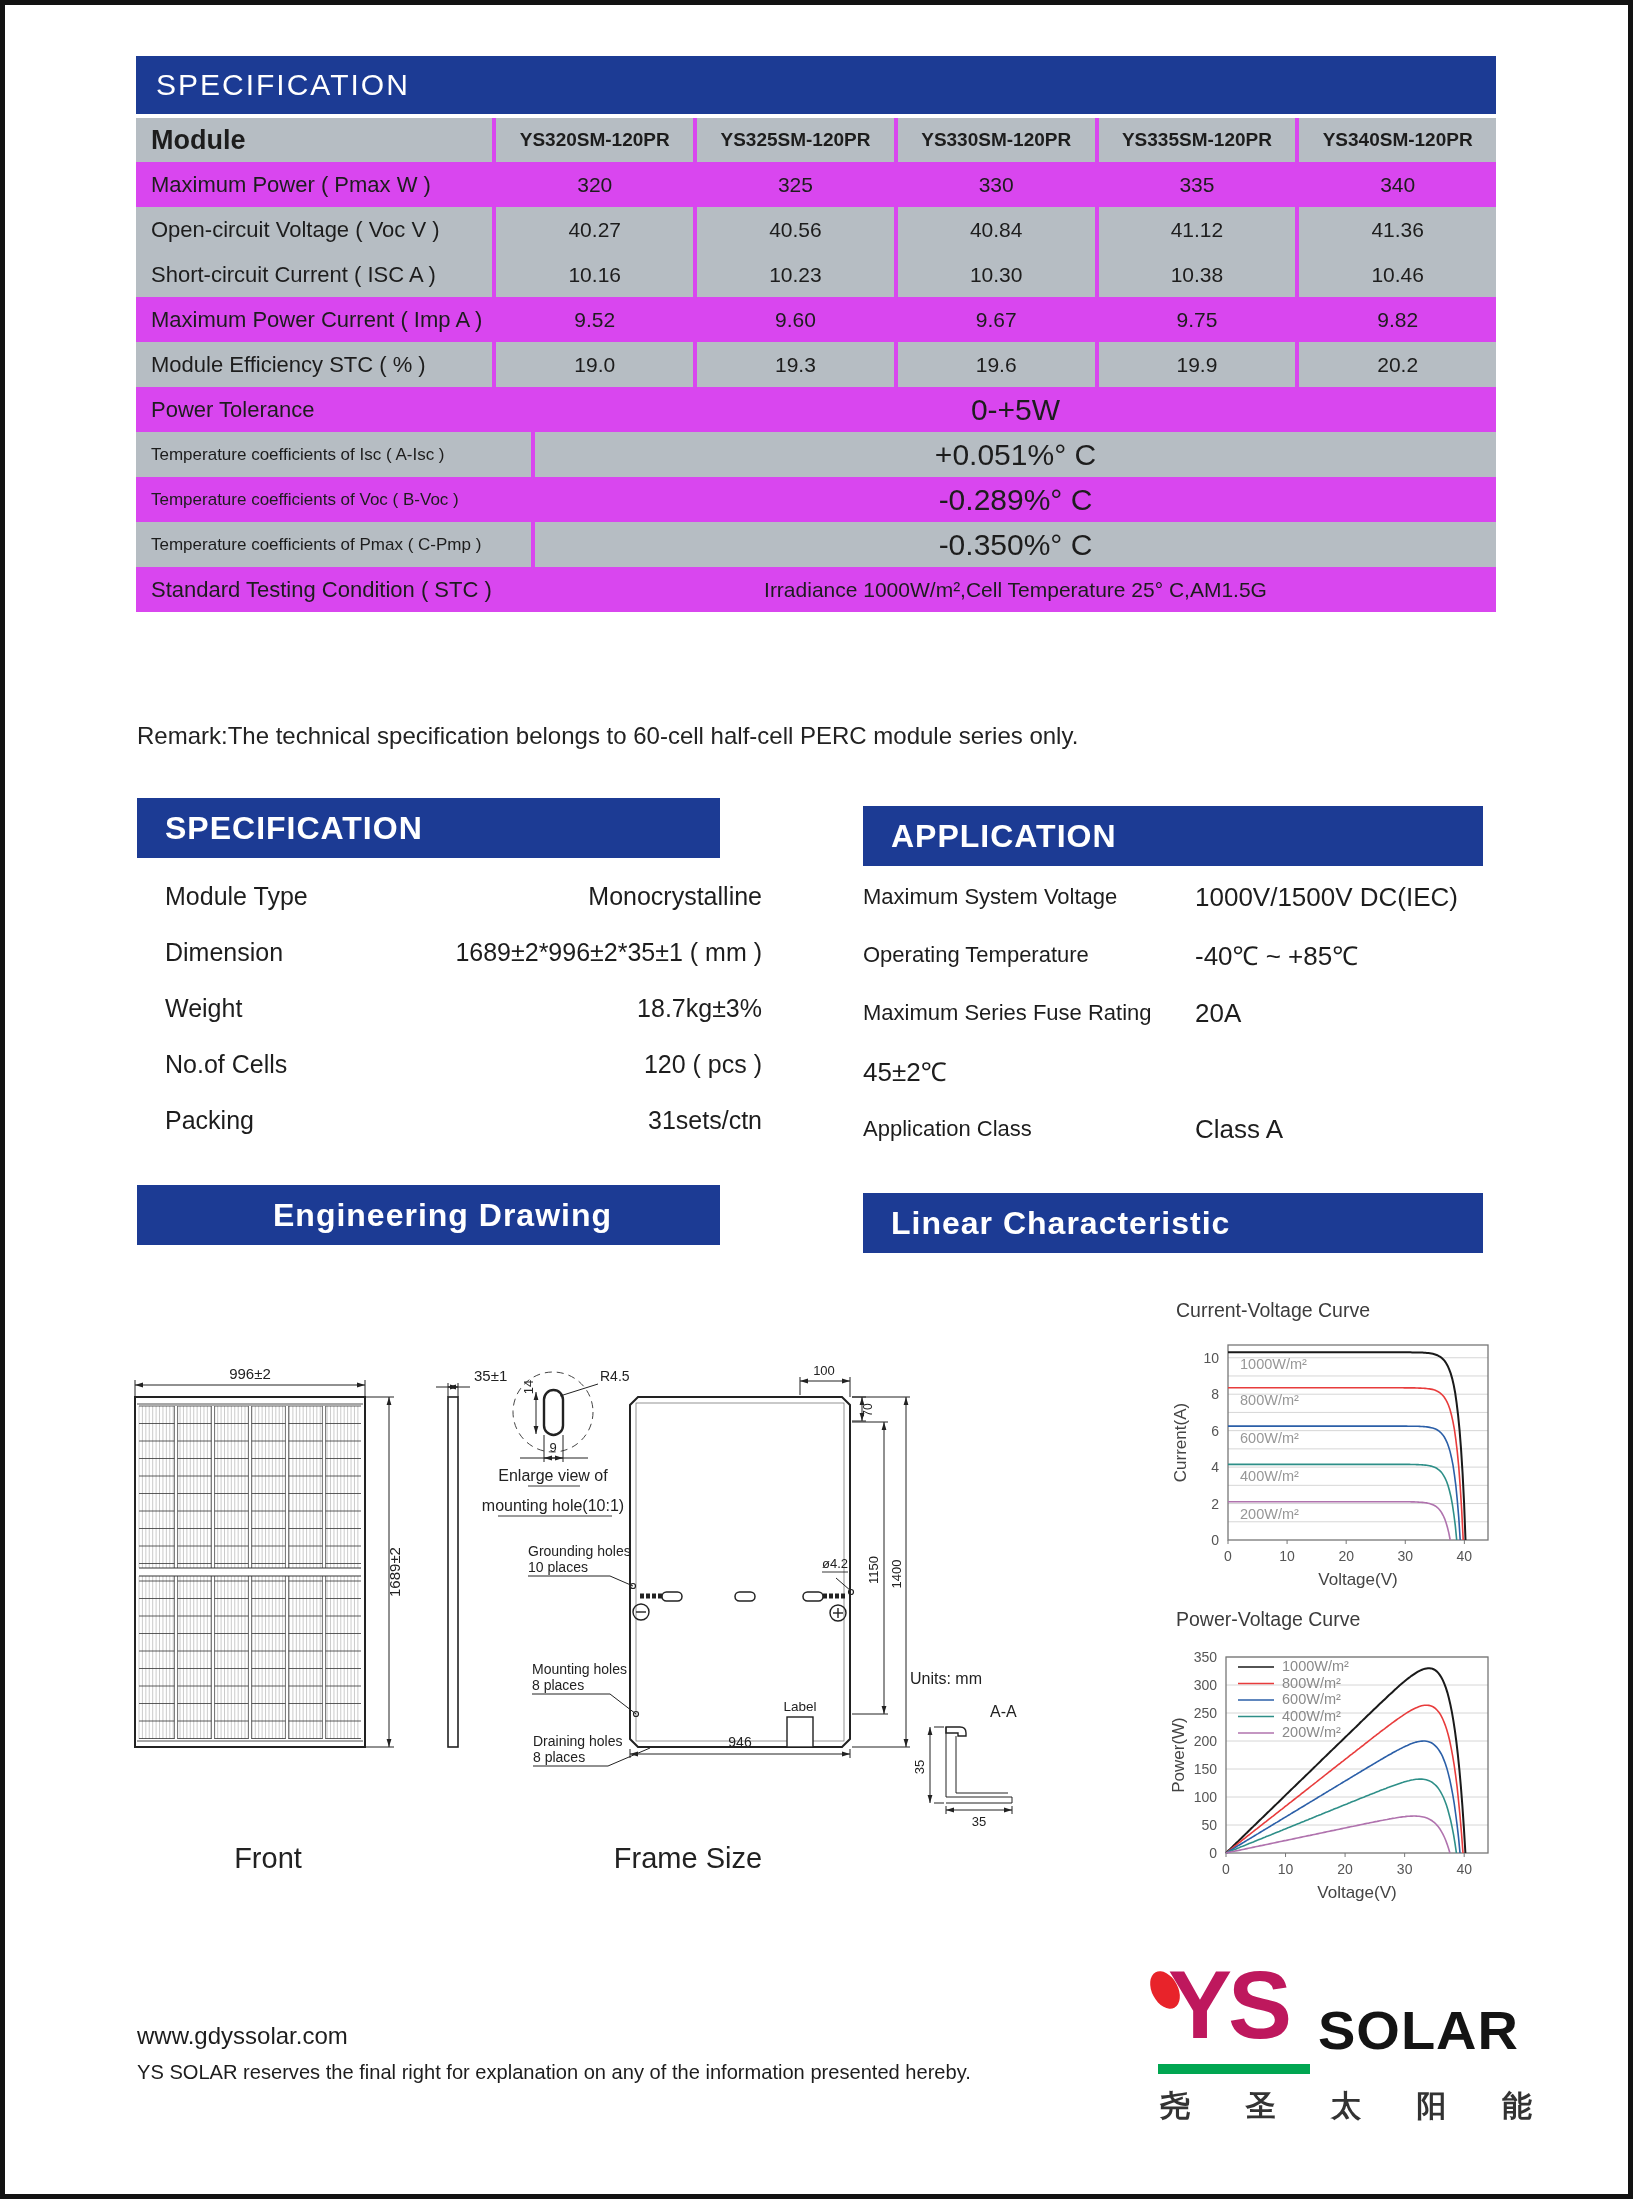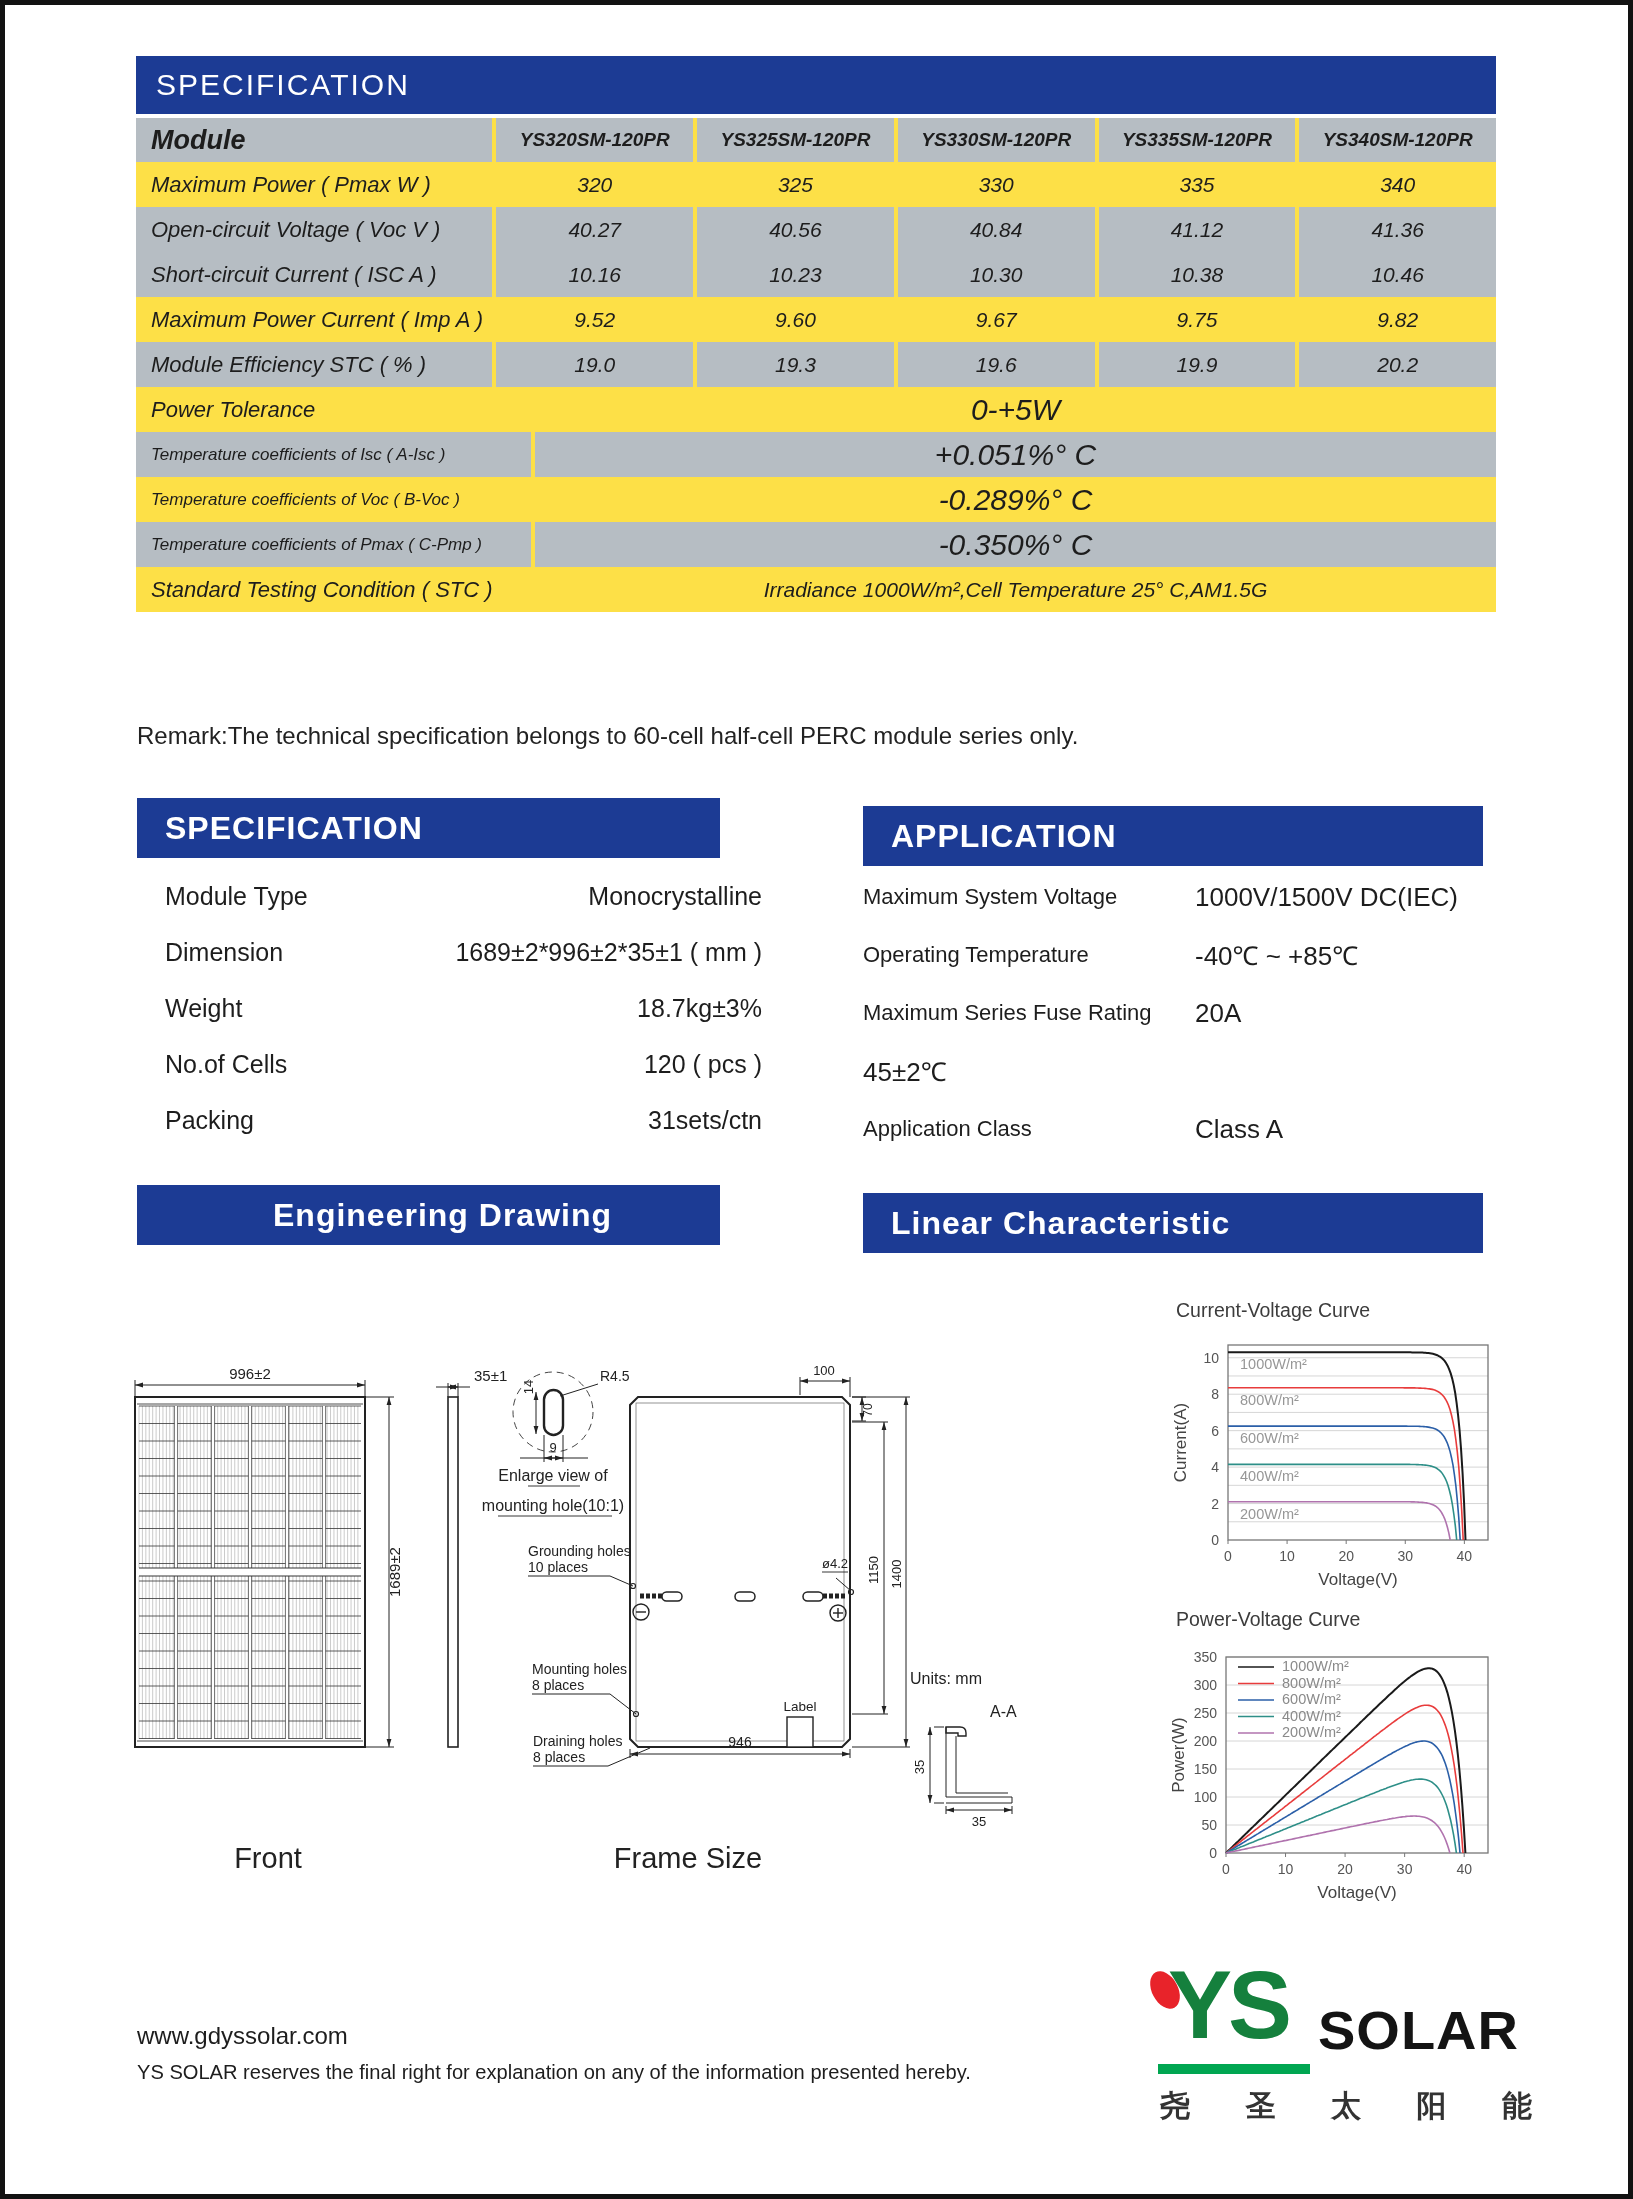--- a/index.html
+++ b/index.html
@@ -4,21 +4,21 @@
 <style>
   html,body{margin:0;padding:0;background:#e8e8e8;}
   #page{position:relative;width:1633px;height:2199px;background:#ffffff;
         font-family:"Liberation Sans",sans-serif;color:#1d1d1d;overflow:hidden;}
   .frame{position:absolute;inset:0;border:5px solid #121212;pointer-events:none;z-index:50;}
 
   
   #spec-table{position:absolute;left:136px;top:56px;width:1360px;}
   .top-bar{height:58px;background:#1c3b94;color:#fff;font-size:30px;letter-spacing:2px;
            display:flex;align-items:center;padding-left:20px;box-sizing:border-box;margin-bottom:4px;}
-  .trow{display:flex;height:45px;column-gap:4px;background:#fde047;font-style:italic;}
+  .trow{display:flex;height:45px;column-gap:4px;background:#d946ef;}
   .trow.module-row{height:44px;}
   .cell{display:flex;align-items:center;box-sizing:border-box;}
   .c-label{width:395px;padding-left:15px;font-size:22px;}
   .c-val{width:219px;justify-content:center;font-size:21px;}
   .c-span{flex:1;justify-content:center;font-size:30px;}
   .shaded .cell{background:#b6bdc3;}
   .module-row .c-label{font-size:27px;font-weight:bold;}
   .module-row .c-val{font-size:19px;font-weight:bold;}
   .trow.small .c-label{font-size:17px;}
   .stc .c-span{font-size:21px;}
@@ -42,21 +42,21 @@
   .alist-value{font-size:26px;}
 
   
   #chart-iv{position:absolute;left:1140px;top:1290px;width:380px;height:310px;}
   #chart-pv{position:absolute;left:1140px;top:1598px;width:380px;height:310px;}
 
   
   #website{position:absolute;left:137px;top:2022px;font-size:24px;}
   #disclaimer{position:absolute;left:137px;top:2060px;font-size:20.5px;transform:scaleX(.98);transform-origin:left;}
   #logo{position:absolute;left:1150px;top:1958px;width:390px;height:170px;}
-  #logo .ys{position:absolute;left:18px;top:-8px;font-size:96px;font-weight:800;color:#15803d;letter-spacing:-4px;}
+  #logo .ys{position:absolute;left:18px;top:-8px;font-size:96px;font-weight:800;color:#be185d;letter-spacing:-4px;}
   #logo .reddot{position:absolute;left:2px;top:12px;width:26px;height:40px;background:#e8232a;border-radius:50%;transform:rotate(-28deg);}
   #logo .greenbar{position:absolute;left:8px;top:106px;width:152px;height:10px;background:#00a651;}
   #logo .solar{position:absolute;left:168px;top:40px;font-size:56px;font-weight:700;color:#141414;letter-spacing:1px;transform:scaleY(.95);}
   #logo .cn{position:absolute;left:10px;top:128px;width:372px;font-size:30px;font-weight:600;color:#333;
             display:flex;justify-content:space-between;}
   svg text{font-family:"Liberation Sans",sans-serif;}
 </style>
 </head>
 <body>
 

